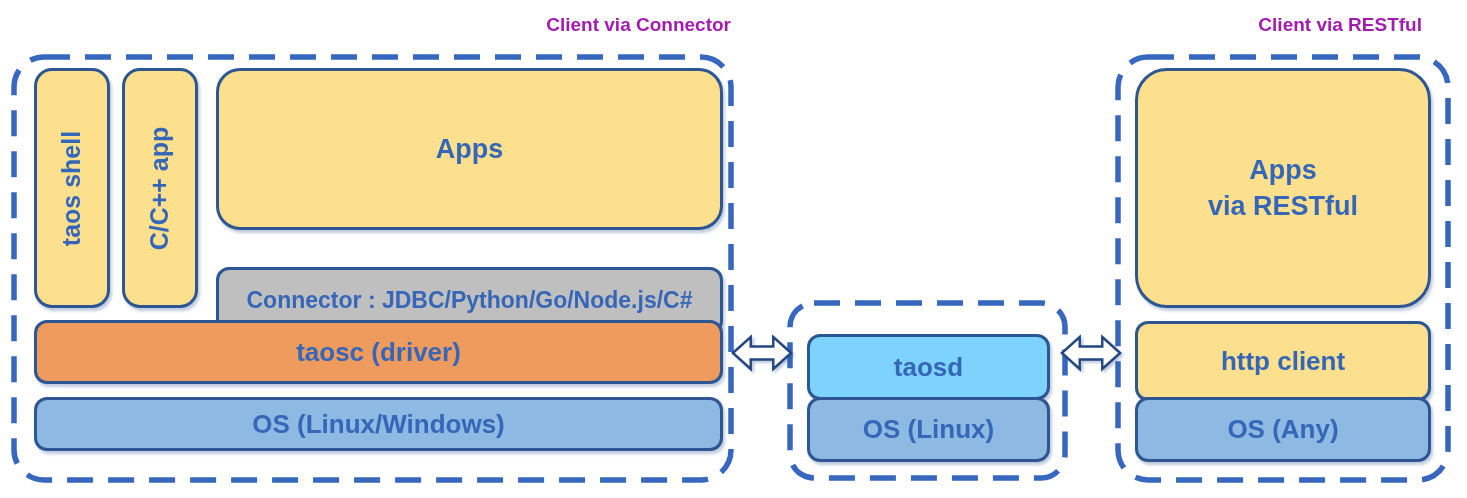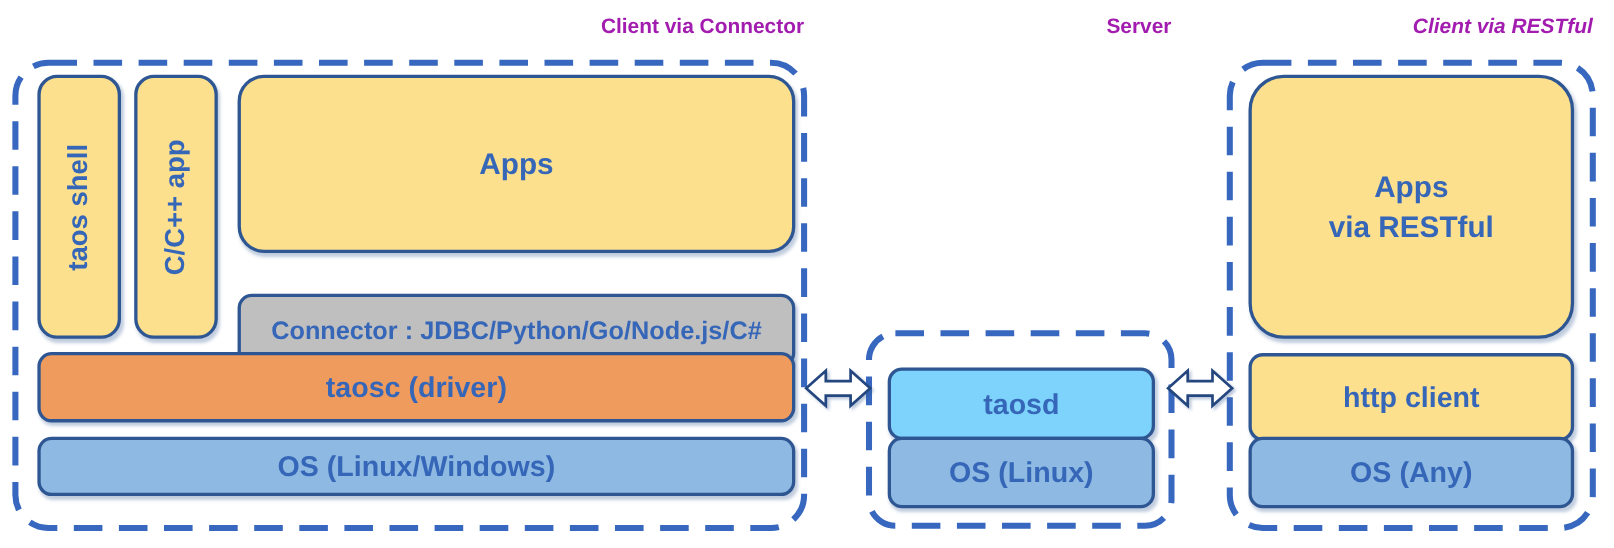--- a/index.html
+++ b/index.html
@@ -25,21 +25,21 @@
     position: absolute;
     top: 14px;
     text-align: right;
     font-size: 19px;
     font-weight: bold;
     color: #a21caf;
     letter-spacing: 0px;
   }
   .title-connector { left: 14px;   width: 717px; }
   .title-server    { left: 790px;  width: 275px; }
-  .title-restful   { left: 1118px; width: 330px; font-style: italic; }
+  .title-restful   { left: 1092px; width: 330px; }
 
   .box {
     position: absolute;
     box-sizing: border-box;
     border: 3px solid #2e5693;
     display: flex;
     align-items: center;
     justify-content: center;
     font-weight: bold;
     color: #3566b8;
@@ -91,21 +91,20 @@
 
 <div class="canvas">
 
   <svg class="lines-layer" viewBox="0 0 1467 498" aria-hidden="true">
     <rect x="14" y="57" width="717" height="423" rx="30" fill="none" stroke="#3767BE" stroke-width="5.5" stroke-dasharray="26 15"></rect>
     <rect x="790" y="303" width="275" height="175" rx="24" fill="none" stroke="#3767BE" stroke-width="5.5" stroke-dasharray="26 15"></rect>
     <rect x="1118" y="57" width="330" height="423" rx="30" fill="none" stroke="#3767BE" stroke-width="5.5" stroke-dasharray="26 15"></rect>
   </svg>
 
   <div class="section-title title-connector">Client via Connector</div>
-  <div class="section-title title-server">Server</div>
   <div class="section-title title-restful">Client via RESTful</div>
 
   <div class="box yellow taos-shell">
     <span class="vlabel">taos shell</span>
   </div>
   <div class="box yellow cpp-app">
     <span class="vlabel">C/C++ app</span>
   </div>
   <div class="box yellow apps-left">
     <span>Apps</span>

